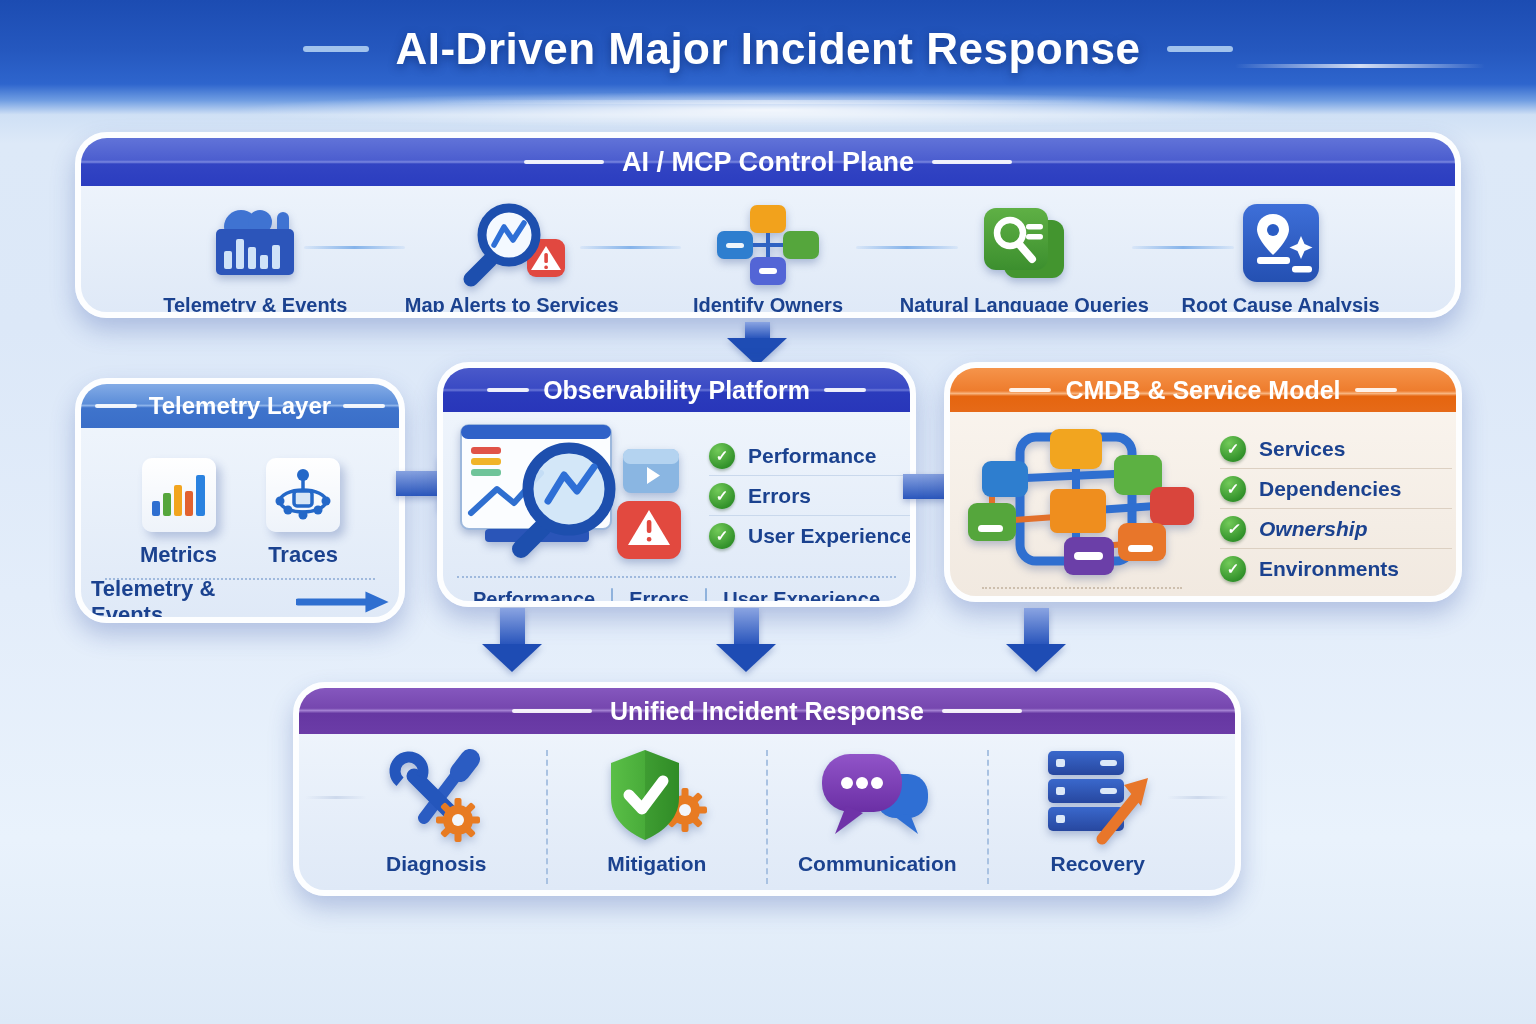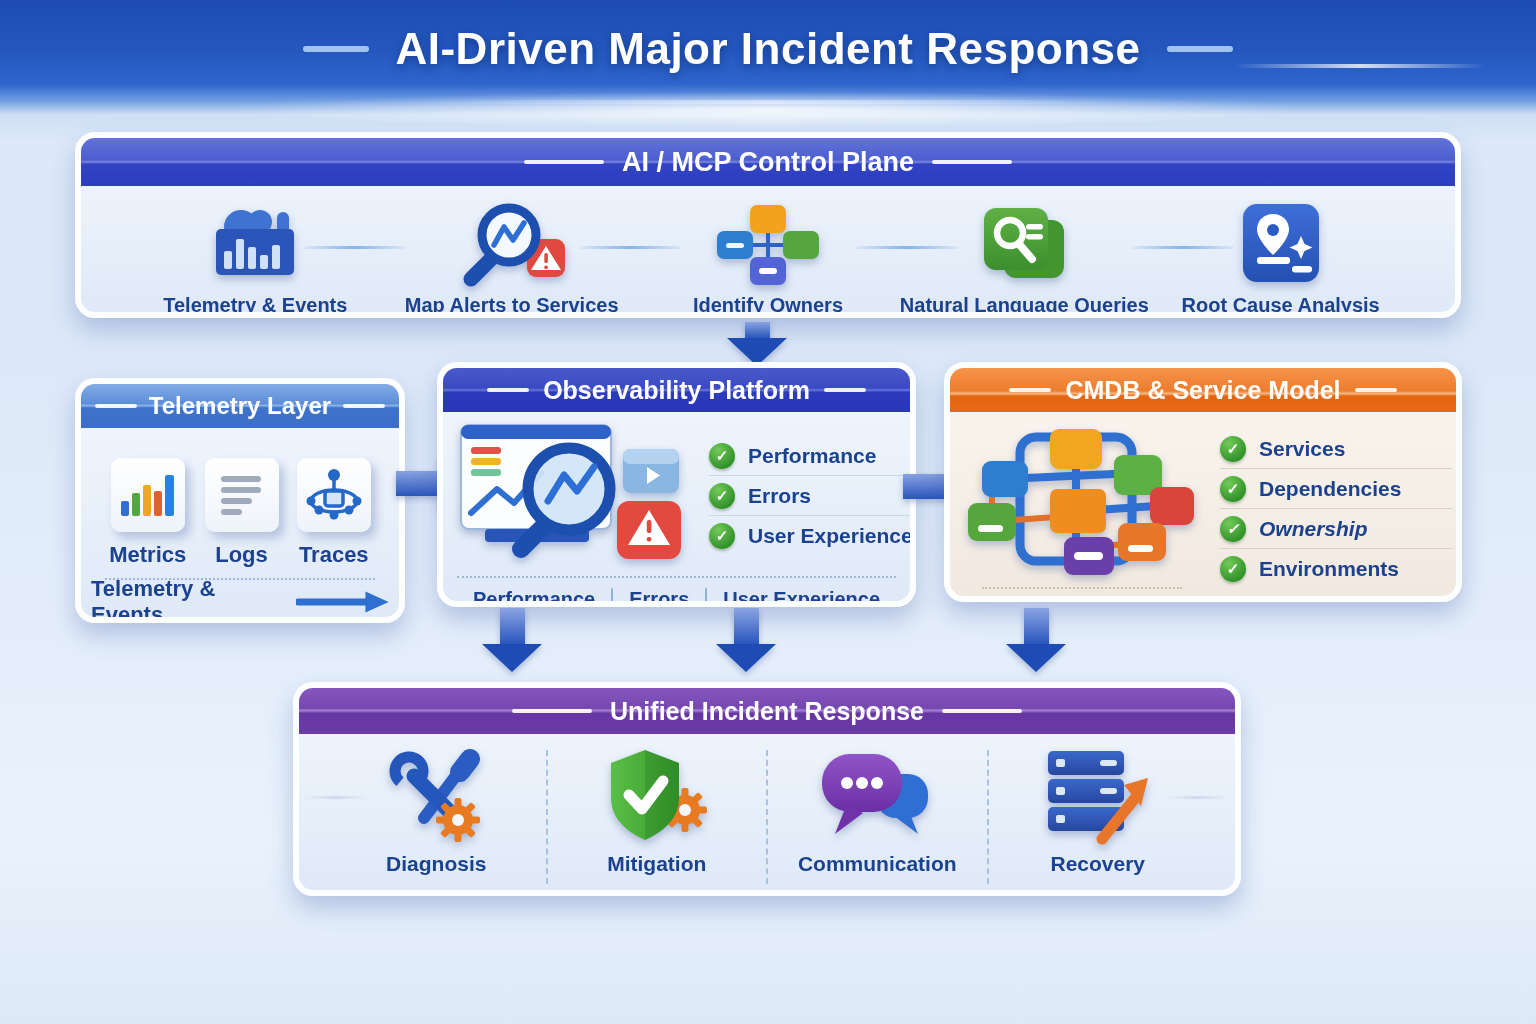--- a/index.html
+++ b/index.html
@@ -15,21 +15,21 @@
   .s2{top:100px;left:430px;width:680px;opacity:.55;}
 
   
   .title-row{position:absolute;top:24px;left:0;width:1536px;display:flex;
     align-items:center;justify-content:center;gap:26px;}
   .title-dash{width:66px;height:6px;border-radius:3px;background:#a9c9ef;opacity:.95;}
   .main-title{color:#fff;font-size:44px;font-weight:800;letter-spacing:.5px;
     text-shadow:0 3px 8px rgba(10,35,100,.5);white-space:nowrap;}
 
   
-  .panel{position:absolute;border:6px solid #fdfeff;border-radius:20px;
+  .panel{position:absolute;border:6px solid #fdfeff;border-radius:32px;
     background:linear-gradient(180deg,#f2f7fd,#dfe9f7);
     box-shadow:0 12px 24px rgba(45,75,160,.28);overflow:hidden;box-sizing:border-box;}
   .panel-header{display:flex;align-items:center;justify-content:center;gap:18px;
     color:#fff;font-weight:800;}
   .hdash{width:80px;height:4px;border-radius:2px;background:rgba(255,255,255,.9);flex:none;}
   .hdash.sm{width:42px;}
   .hdr-blue{background:linear-gradient(180deg,#6173d8 0%,#4c5ecf 46%,#7b88e0 50%,#3244c3 54%,#2b3dc0 100%);}
   .hdr-sky{background:linear-gradient(180deg,#83abe6 0%,#5c8ed9 45%,#8fb4ea 49%,#3f74cc 54%,#3a6ec8 100%);}
   .hdr-navy{background:linear-gradient(180deg,#4a59ca 0%,#3a4ac4 46%,#6a77d8 50%,#2b3bbc 55%,#2836ba 100%);}
   .hdr-orange{background:linear-gradient(180deg,#f5944b 0%,#ee7c2d 52%,#f8b580 58%,#e5650f 64%,#e66a18 100%);}
@@ -241,33 +241,20 @@
           <div class="tl-card">
             <svg width="56" height="52" viewBox="0 0 56 52">
               <rect x="1" y="32" width="8" height="15" rx="2" fill="#2f6fd0"></rect>
               <rect x="12" y="24" width="8" height="23" rx="2" fill="#55a63c"></rect>
               <rect x="23" y="16" width="8" height="31" rx="2" fill="#f2a51f"></rect>
               <rect x="34" y="22" width="8" height="25" rx="2" fill="#e2622f"></rect>
               <rect x="45" y="6" width="9" height="41" rx="2" fill="#2a82e0"></rect>
             </svg>
           </div>
           <div class="lbl tl-label">Metrics</div>
-        </div>
-        <div class="tl-item">
-          <div class="tl-card">
-            <svg width="46" height="48" viewBox="0 0 46 48">
-              <g fill="#9fabbc">
-                <rect x="2" y="5" width="40" height="6" rx="3"></rect>
-                <rect x="2" y="16" width="40" height="6" rx="3"></rect>
-                <rect x="2" y="27" width="31" height="6" rx="3"></rect>
-                <rect x="2" y="38" width="21" height="6" rx="3"></rect>
-              </g>
-            </svg>
-          </div>
-          <div class="lbl tl-label">Logs</div>
         </div>
         <div class="tl-item">
           <div class="tl-card">
             <svg width="58" height="56" viewBox="0 0 58 56">
               <circle cx="29" cy="8" r="6" fill="#2468c8"></circle>
               <line x1="29" y1="13" x2="29" y2="22" stroke="#2468c8" stroke-width="3.5"></line>
               <ellipse cx="29" cy="34" rx="23" ry="11" fill="none" stroke="#2468c8" stroke-width="3.5"></ellipse>
               <rect x="20" y="24" width="18" height="15" rx="3" fill="#d7e6f6" stroke="#2468c8" stroke-width="3.5"></rect>
               <circle cx="6" cy="34" r="4.5" fill="#2468c8"></circle>
               <circle cx="52" cy="34" r="4.5" fill="#2468c8"></circle>

